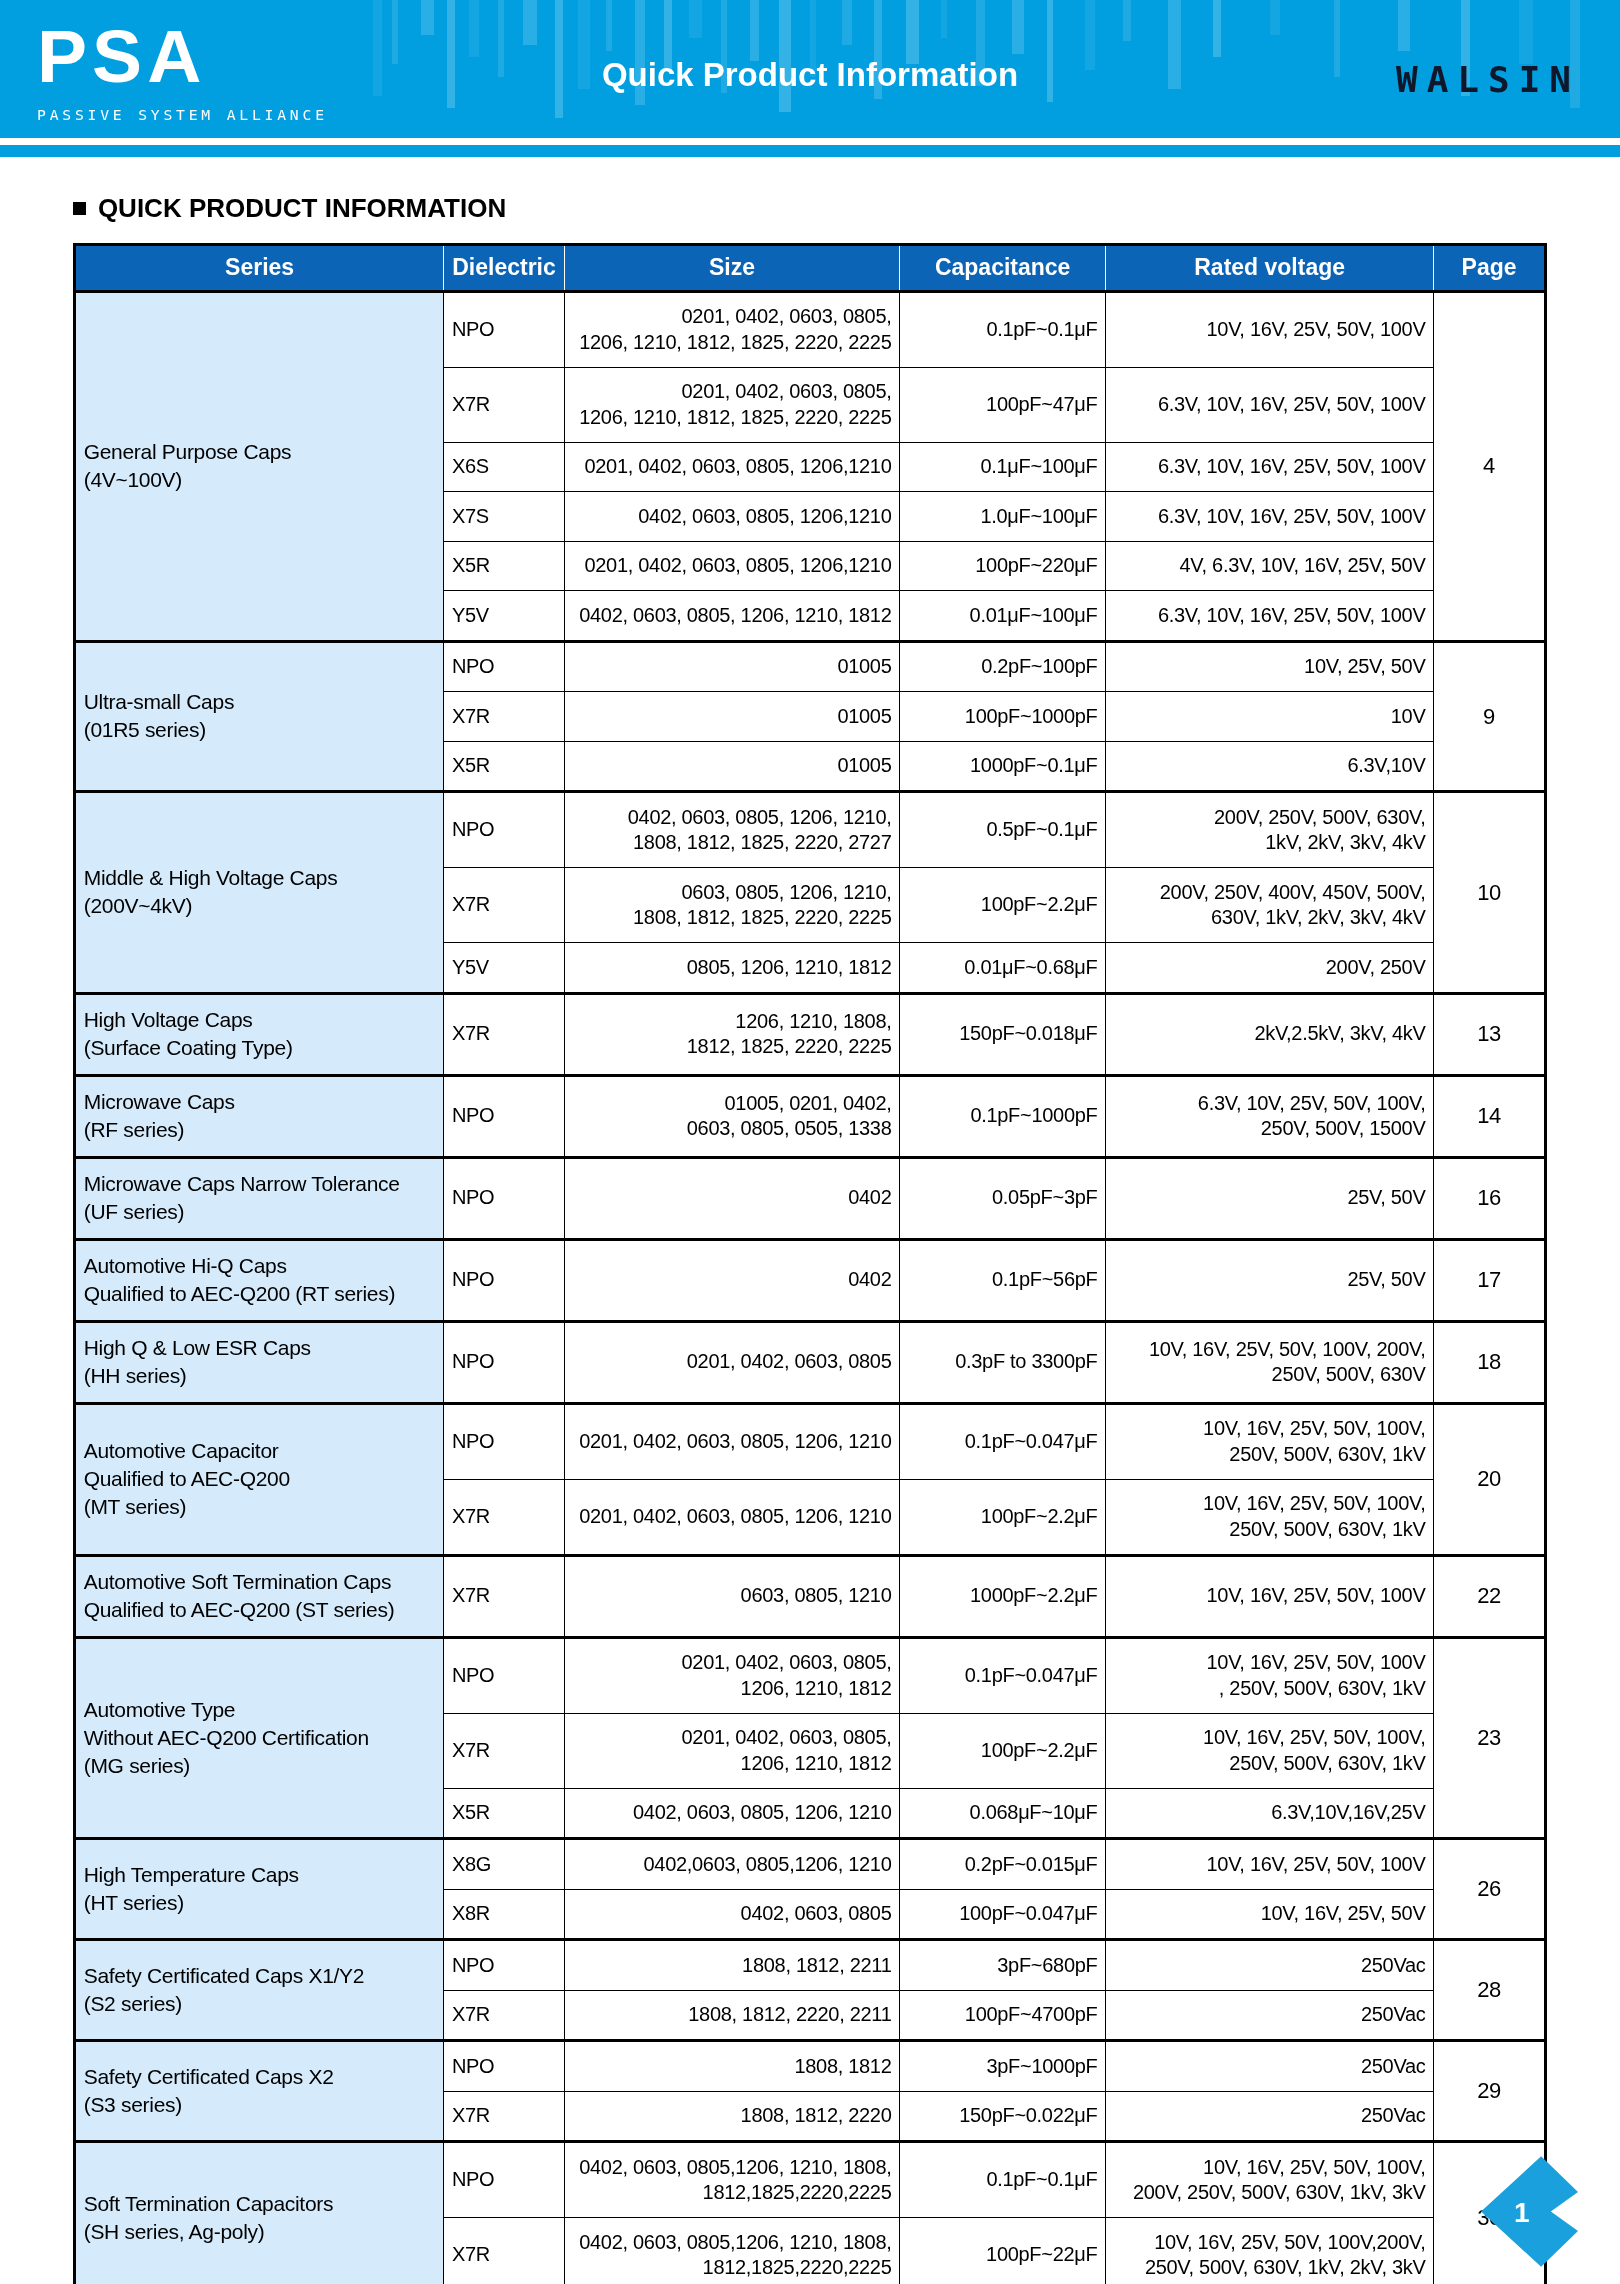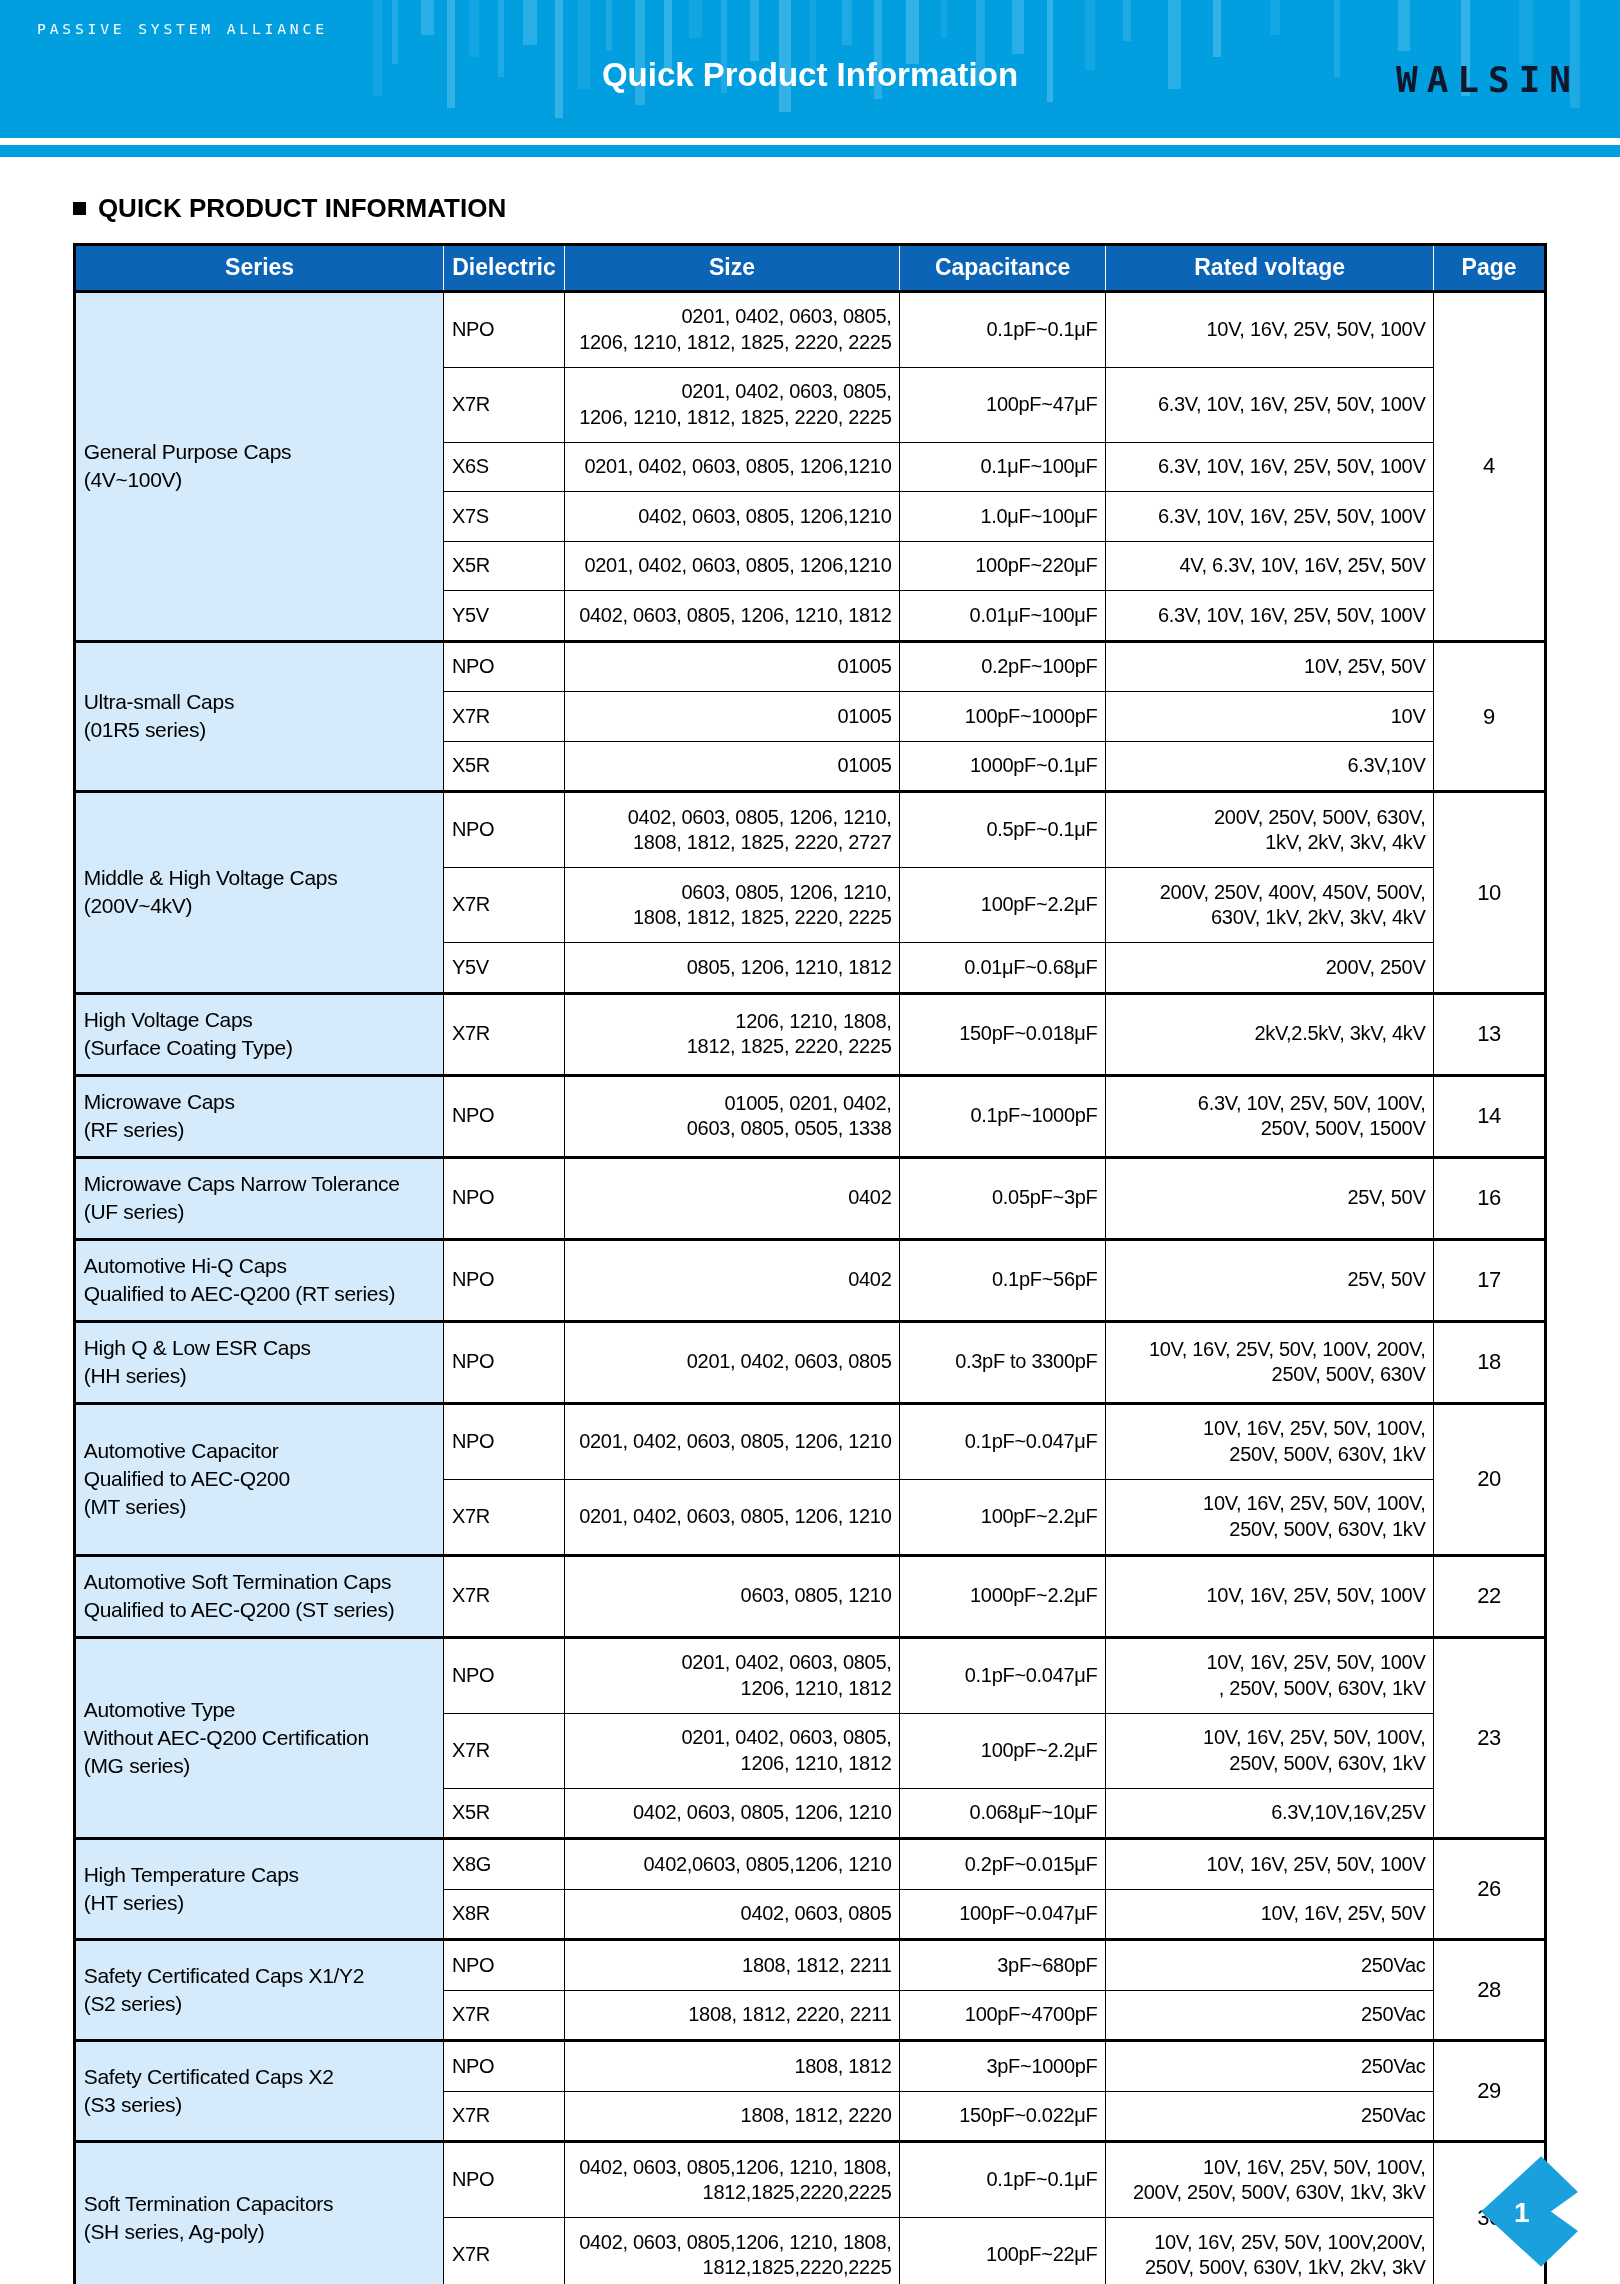--- a/index.html
+++ b/index.html
@@ -7,21 +7,21 @@
     width:1620px; height:2284px; position:relative; overflow:hidden;
     font-family:"Liberation Sans", sans-serif; color:#000;
   }
   
   .banner { position:relative; height:138px; background:#019FE0; overflow:hidden; }
   .banner-sep { height:7px; background:#ffffff; }
   .banner-strip { height:12px; background:#019FE0; }
   .streak { position:absolute; top:0; background:rgba(255,255,255,0.16); }
   .logo { position:absolute; left:37px; top:19px; color:#fff; }
   .logo-text { font-size:75px; font-weight:bold; letter-spacing:5.1px; line-height:1.0; }
-  .logo-sub { font-size:14.7px; letter-spacing:3.8px; margin-top:1px; white-space:nowrap; font-family:"DejaVu Sans Mono", monospace; }
+  .logo-sub { font-size:14.7px; letter-spacing:3.8px; margin-top:12px; white-space:nowrap; font-family:"DejaVu Sans Mono", monospace; }
   .banner-title { position:absolute; top:56px; left:0; right:0; text-align:center;
     color:#fff; font-size:33px; font-weight:bold; }
   .walsin { position:absolute; right:40px; top:59px; color:#0f172a; font-size:36px; font-weight:bold;
     letter-spacing:9px; font-family:"DejaVu Sans Mono", monospace; }
   
   .section-title { margin:36px 0 19px 73px; display:flex; align-items:center; gap:11.5px;
     font-size:26px; font-weight:bold; }
   .sq { width:13.4px; height:13.4px; background:#000; flex:0 0 auto; }
   
   table { margin-left:73px; width:1474px; border-collapse:collapse; border:3.2px solid #000;
@@ -77,20 +77,21 @@
       <div class="streak" style="left: 1168px; width: 12.8px; height: 89px; background: rgba(255, 255, 255, 0.16);"></div>
       <div class="streak" style="left: 1213px; width: 7.7px; height: 57px; background: rgba(255, 255, 255, 0.2);"></div>
       <div class="streak" style="left: 1270px; width: 10.2px; height: 35px; background: rgba(255, 255, 255, 0.08);"></div>
       <div class="streak" style="left: 1334px; width: 6.4px; height: 77px; background: rgba(255, 255, 255, 0.12);"></div>
       <div class="streak" style="left: 1398px; width: 11.5px; height: 51px; background: rgba(255, 255, 255, 0.16);"></div>
       <div class="streak" style="left: 1461px; width: 9px; height: 96px; background: rgba(255, 255, 255, 0.2);"></div>
       <div class="streak" style="left: 1519px; width: 14px; height: 64px; background: rgba(255, 255, 255, 0.08);"></div>
       <div class="streak" style="left: 1570px; width: 10.2px; height: 108px; background: rgba(255, 255, 255, 0.12);"></div>
     </div>
   <div class="logo">
+    <div class="logo-text">PSA</div>
     <div class="logo-sub">PASSIVE SYSTEM ALLIANCE</div>
   </div>
   <div class="banner-title">Quick Product Information</div>
   <div class="walsin">WALSIN</div>
 </header>
 <div class="banner-sep"></div>
 <div class="banner-strip"></div>
 
 <main>
   <h1 class="section-title">

